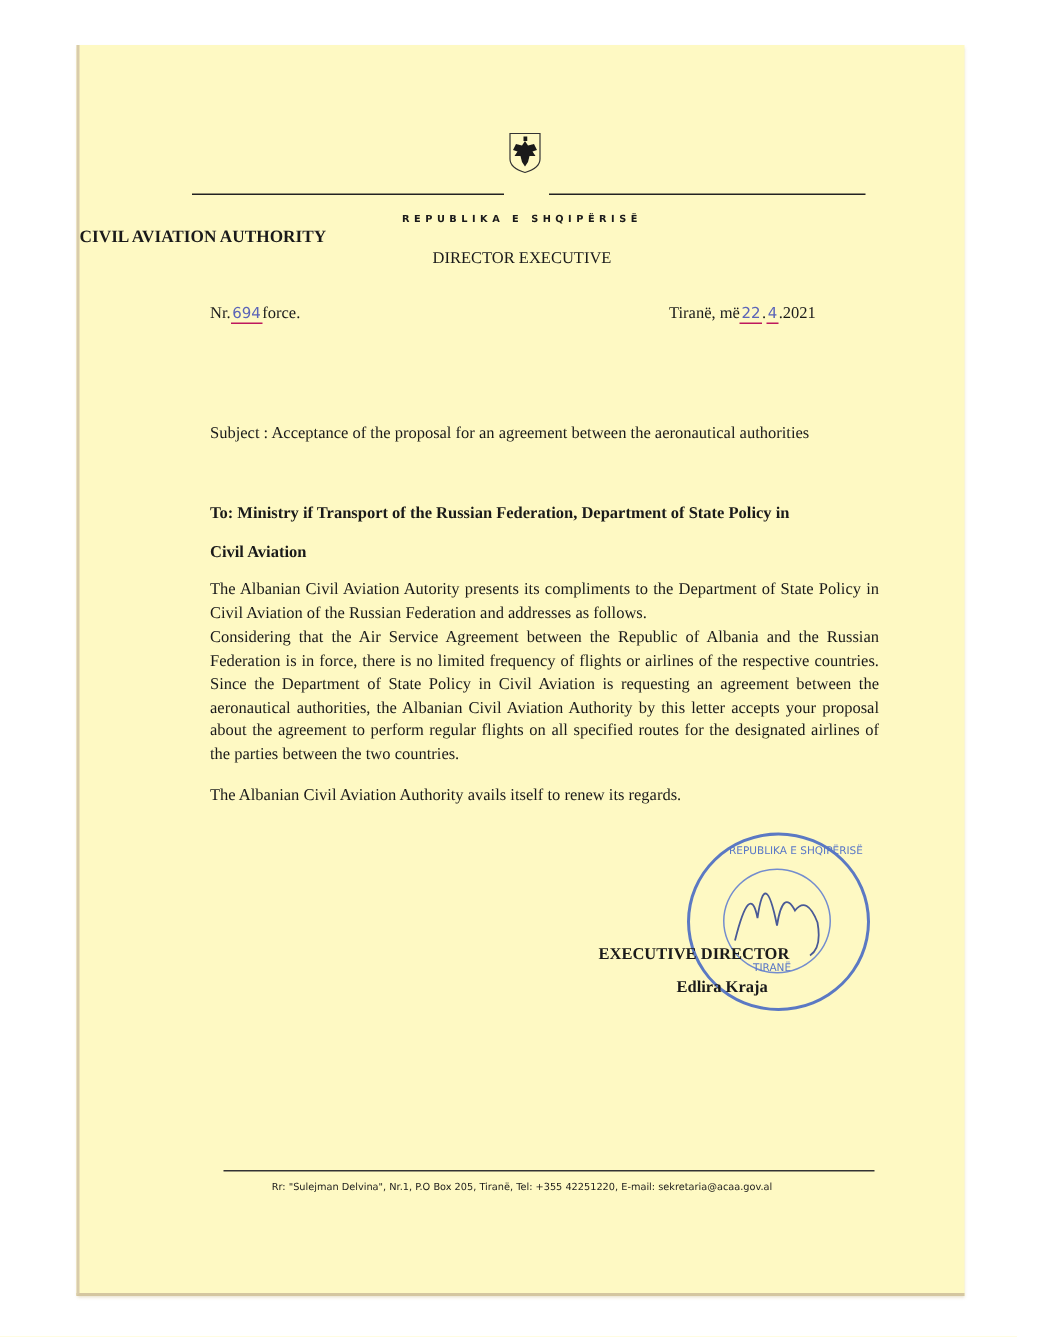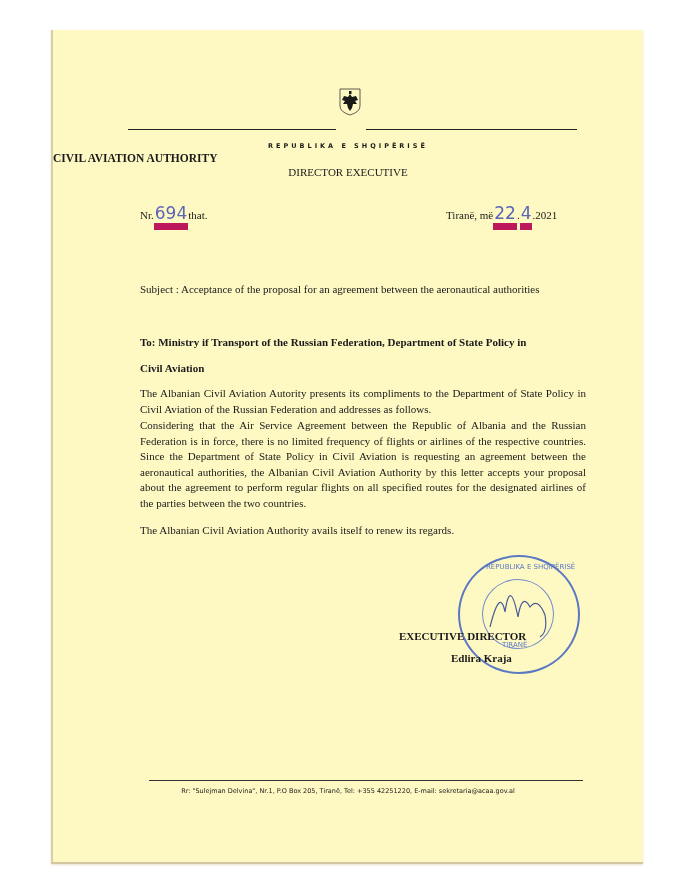--- a/index.html
+++ b/index.html
@@ -20,21 +20,21 @@
   .hdr-line.right { left: 313px; width: 211px; }
   .republic {
     position: absolute; top: 112px; left: 0; width: 590px; text-align: center;
     font-family: "DejaVu Sans", sans-serif; font-size: 6.5px; font-weight: bold; letter-spacing: 3px;
   }
   .authority { position: absolute; top: 122px; left: 0; width: 590px; font-size: 11.5px; font-weight: bold; }
   .director-exec { position: absolute; top: 136px; left: 0; width: 590px; text-align: center; font-size: 11px; }
   .ref { position: absolute; top: 173px; font-size: 11px; }
   .ref.left { left: 87px; }
   .ref.right { left: 393px; }
-  .hand { font-family: "DejaVu Sans", sans-serif; color: #5b64b8; font-size: 17px; border-bottom: 7px solid #be185d; padding: 0 1px; }
+  .hand { font-family: "DejaVu Sans", sans-serif; color: #5b64b8; font-size: 10px; border-bottom: 1px solid #be185d; padding: 0 1px; }
   .subject { position: absolute; left: 87px; top: 253px; font-size: 11px; }
   .to { position: absolute; left: 87px; top: 306px; font-size: 11px; font-weight: bold; }
   .to2 { position: absolute; left: 87px; top: 332px; font-size: 11px; font-weight: bold; }
   .para { position: absolute; left: 87px; width: 446px; font-size: 11px; line-height: 15.5px; text-align: justify; }
   .p1 { top: 356px; }
   .p2 { top: 388px; }
   .p3 { top: 493px; }
   .stamp {
     position: absolute; left: 405px; top: 525px; width: 118px; height: 115px; border-radius: 50%;
     border: 2px solid #3f63c4; opacity: 0.85;
@@ -57,21 +57,21 @@
     <rect x="10" y="3" width="2.5" height="3" fill="#1a1a1a"></rect>
   </svg>
   <div class="hdr-line left"></div>
   <div class="hdr-line right"></div>
 
   <div class="republic">REPUBLIKA E SHQIPËRISË</div>
   <div class="authority">CIVIL AVIATION AUTHORITY</div>
   <div class="director-exec">DIRECTOR EXECUTIVE</div>
 
   <div class="ref left">
-    <span>Nr.</span><span class="hand">694</span><span>that.</span>
+    <span>Nr.</span><span class="hand">694</span><span>force.</span>
   </div>
   <div class="ref right">
     <span>Tiranë, më</span><span class="hand">22</span>.<span class="hand">4</span><span>.2021</span>
   </div>
 
   <div class="subject">Subject : Acceptance of the proposal for an agreement between the aeronautical authorities</div>
   <div class="to">To: Ministry if Transport of the Russian Federation, Department of State Policy in</div>
   <div class="to2">Civil Aviation</div>
 
   <div class="para p1">The Albanian Civil Aviation Autority presents its compliments to the Department of State Policy in Civil Aviation of the Russian Federation and addresses as follows.</div>

